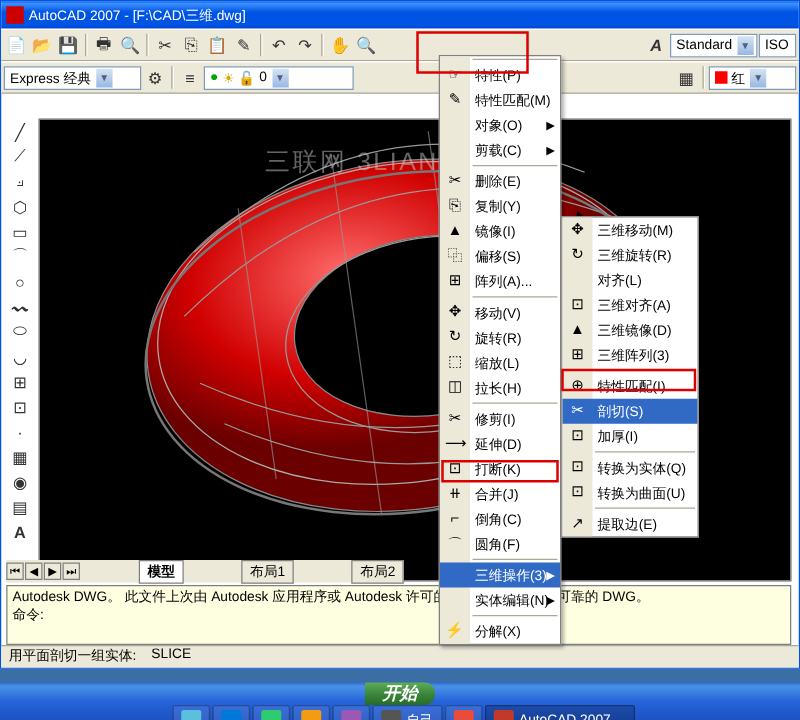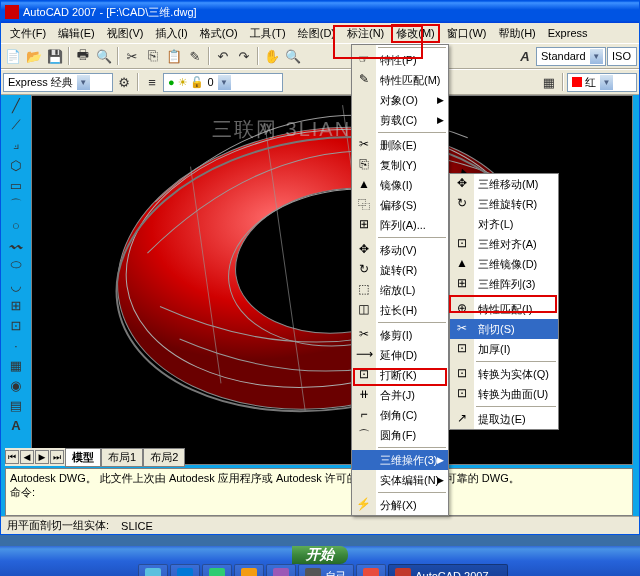--- a/index.html
+++ b/index.html
@@ -1,17 +1,17 @@
 <!DOCTYPE html>
 <html><head>
 <meta charset="utf-8">
 <style>
 *{margin:0;padding:0;box-sizing:border-box;font-family:"Microsoft YaHei",SimSun,Arial,sans-serif;font-size:11px;}
 body{background:#3a6ea5;width:640px;height:576px;overflow:hidden;position:relative;}
-.window{position:absolute;top:0;left:0;width:640px;height:535px;background:#0ea5e9;border:1px solid #0054e3;}
+.window{position:absolute;top:0;left:0;width:640px;height:535px;background:#ffffff;border:1px solid #0054e3;}
 .titlebar{height:22px;background:linear-gradient(to bottom,#0058e6 0%,#3d91ff 8%,#0054e3 40%,#0054e3 88%,#003dd7 100%);color:#fff;display:flex;align-items:center;padding:0 4px;font-size:12px;}
 .titlebar .icon{width:14px;height:14px;background:#c00;margin-right:4px;}
 .menubar{height:20px;background:#ece9d8;display:flex;align-items:center;padding:0 4px;gap:2px;}
 .menubar span{padding:2px 5px;cursor:default;}
 .menubar span.hl{border:2px solid #d00;padding:0 3px;}
 .toolbar{height:26px;background:#ece9d8;border-top:1px solid #fff;border-bottom:1px solid #aca899;display:flex;align-items:center;padding:0 2px;gap:1px;}
 .tbtn{width:20px;height:20px;border:1px solid transparent;display:flex;align-items:center;justify-content:center;font-size:13px;color:#333;}
 .sep{width:2px;height:18px;border-left:1px solid #aca899;border-right:1px solid #fff;margin:0 2px;}
 .combo{height:19px;background:#fff;border:1px solid #7f9db9;display:flex;align-items:center;padding:0 2px 0 4px;font-size:11px;}
 .combo .arr{width:13px;height:15px;background:linear-gradient(#d5e4f2,#98b8e0);margin-left:4px;display:flex;align-items:center;justify-content:center;font-size:8px;color:#4d6185;}
@@ -20,55 +20,41 @@
 .ltool .tbtn{width:22px;height:20px;}
 .menu{position:absolute;background:#fff;border:1px solid #808080;box-shadow:2px 2px 3px rgba(0,0,0,.3);}
 .mstrip{position:absolute;left:0;top:0;bottom:0;width:24px;background:#ece9d8;}
 .mitem{height:20px;display:flex;align-items:center;padding:0 16px 0 28px;position:relative;white-space:nowrap;}
 .mitem.hl{background:#316ac5;color:#fff;}
 .mitem .micon{position:absolute;left:4px;width:16px;height:16px;font-size:12px;text-align:center;}
 .mitem .sub{position:absolute;right:4px;font-size:9px;}
 .msep{height:1px;background:#aca899;margin:2px 2px 2px 26px;}
 .redbox{position:absolute;border:2px solid #d00;pointer-events:none;}
 .cmdline{position:absolute;bottom:18px;left:4px;right:6px;height:48px;background:#feffe1;border:1px solid #808080;padding:2px 4px;font-family:"SimSun";font-size:12px;color:#000;line-height:14px;}
-.status{position:absolute;bottom:0;left:0;right:0;height:18px;background:#ece9d8;border-top:1px solid #aca899;display:flex;align-items:center;padding:0 6px;font-size:11px;gap:12px;}
+.status{position:absolute;bottom:0;left:0;right:0;height:18px;background:#ece9d8;border-top:1px solid #aca899;display:flex;padding:0 6px;font-size:11px;gap:12px;}
 .tabs{position:absolute;bottom:68px;left:4px;display:flex;align-items:center;height:18px;background:#ece9d8;}
 .tabs .nav{width:14px;height:14px;border:1px solid #808080;background:#ece9d8;font-size:9px;text-align:center;line-height:12px;margin-right:1px;}
-.tabs .tab{padding:1px 6px;background:#ece9d8;border:1px solid #808080;font-size:11px;}
+.tabs .tab{padding:1px 6px;background:#ece9d8;border:1px solid #808080;font-size:11px;margin-left:46px;}
 .tabs .tab.active{background:#fff;font-weight:bold;}
 .taskbar{position:absolute;bottom:0;left:0;right:0;height:30px;background:linear-gradient(to bottom,#3168d5 0%,#4993e6 10%,#2663da 50%,#1d52c2 100%);display:flex;align-items:center;flex-direction:column;}
 .startbtn{width:56px;height:30px;background:linear-gradient(to bottom,#5eac56 0%,#3c873c 50%,#276b27 100%);border-radius:0 8px 8px 0;color:#fff;font-style:italic;font-weight:bold;font-size:14px;display:flex;align-items:center;justify-content:center;}
 .tbitem{height:24px;margin:0 1px;padding:0 6px;background:rgba(255,255,255,.1);border:1px solid rgba(0,0,0,.3);border-radius:2px;display:flex;align-items:center;color:#fff;font-size:11px;gap:4px;}
 .tbitem.active{background:rgba(0,0,0,.2);}
 .tbicon{width:16px;height:16px;border-radius:2px;}
 .watermark{position:absolute;top:20px;left:180px;color:rgba(200,200,200,.5);font-size:20px;letter-spacing:2px;pointer-events:none;}
 svg.shape{width:100%;height:100%;}
 </style>
 </head>
 <body>
 
 <div class="window">
   <div class="titlebar">
     <div class="icon"></div>
     <span>AutoCAD 2007 - [F:\CAD\三维.dwg]</span>
   </div>
-  <div class="menubar" id="menubar">
-      <span>文件(F)</span>
-      <span>编辑(E)</span>
-      <span>视图(V)</span>
-      <span>插入(I)</span>
-      <span>格式(O)</span>
-      <span>工具(T)</span>
-      <span>绘图(D)</span>
-      <span>标注(N)</span>
-      <span class="hl">修改(M)</span>
-      <span>窗口(W)</span>
-      <span>帮助(H)</span>
-      <span>Express</span>
-    </div>
 
   <div class="toolbar">
     <div class="tbtn">📄</div>
     <div class="tbtn">📂</div>
     <div class="tbtn">💾</div>
     <div class="sep"></div>
     <div class="tbtn">🖶</div>
     <div class="tbtn">🔍</div>
     <div class="sep"></div>
     <div class="tbtn">✂</div>

